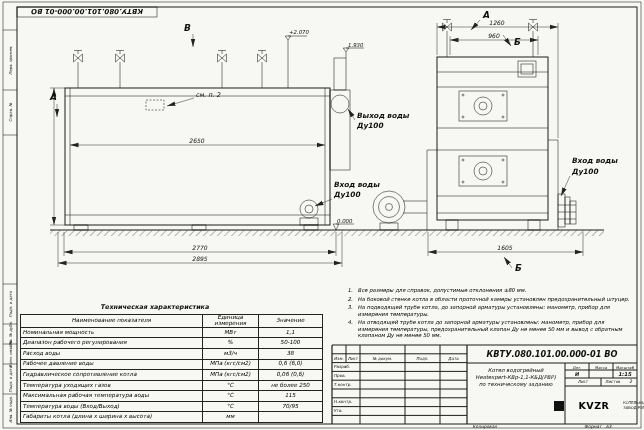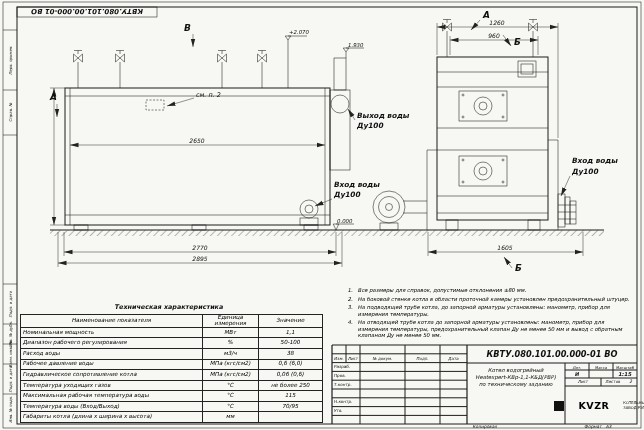--- a/index.html
+++ b/index.html
@@ -18,21 +18,21 @@
   .strip{font-size:3.9px;text-anchor:middle;}
   .abs{position:absolute;color:#101010;font-style:italic;}
   .notes{position:absolute;left:348px;top:287px;width:288px;}
   .note{display:flex;font-size:5.3px;line-height:6.5px;margin-bottom:2px;font-style:italic;}
   .nn{flex:none;width:10px;}
   .nt{flex:1;}
   .spec{position:absolute;left:20px;top:314px;width:302px;border-collapse:collapse;table-layout:fixed;font-size:5.6px;font-style:italic;}
   .spec th,.spec td{border:0.8px solid #222;padding:0 2px;height:9.6px;line-height:1.05;font-weight:normal;overflow:hidden;white-space:nowrap;}
   .spec th{text-align:center;white-space:normal;height:auto;}
   .spec td.c{text-align:center;}
-  .spec-title{left:18px;top:303px;width:302px;text-align:center;font-size:6.4px;font-weight:bold;}
+  .spec-title{left:4px;top:303px;width:302px;text-align:center;font-size:6.4px;font-weight:bold;}
   .tbcell{text-align:center;line-height:7px;font-size:4px;}
   .tblabel{font-size:4.1px;line-height:8px;}
   .logo{position:absolute;left:567px;top:388px;width:68px;height:35px;display:flex;align-items:center;justify-content:center;gap:14px;font-style:normal;}
   .logomark{width:10px;height:10px;background:#111;flex:none;}
   .logotxt{font-weight:bold;font-size:9.5px;letter-spacing:0.5px;}
   .logosub{display:flex;flex-direction:column;font-size:3.7px;line-height:4.2px;}
 </style>
 </head>
 <body>
 

